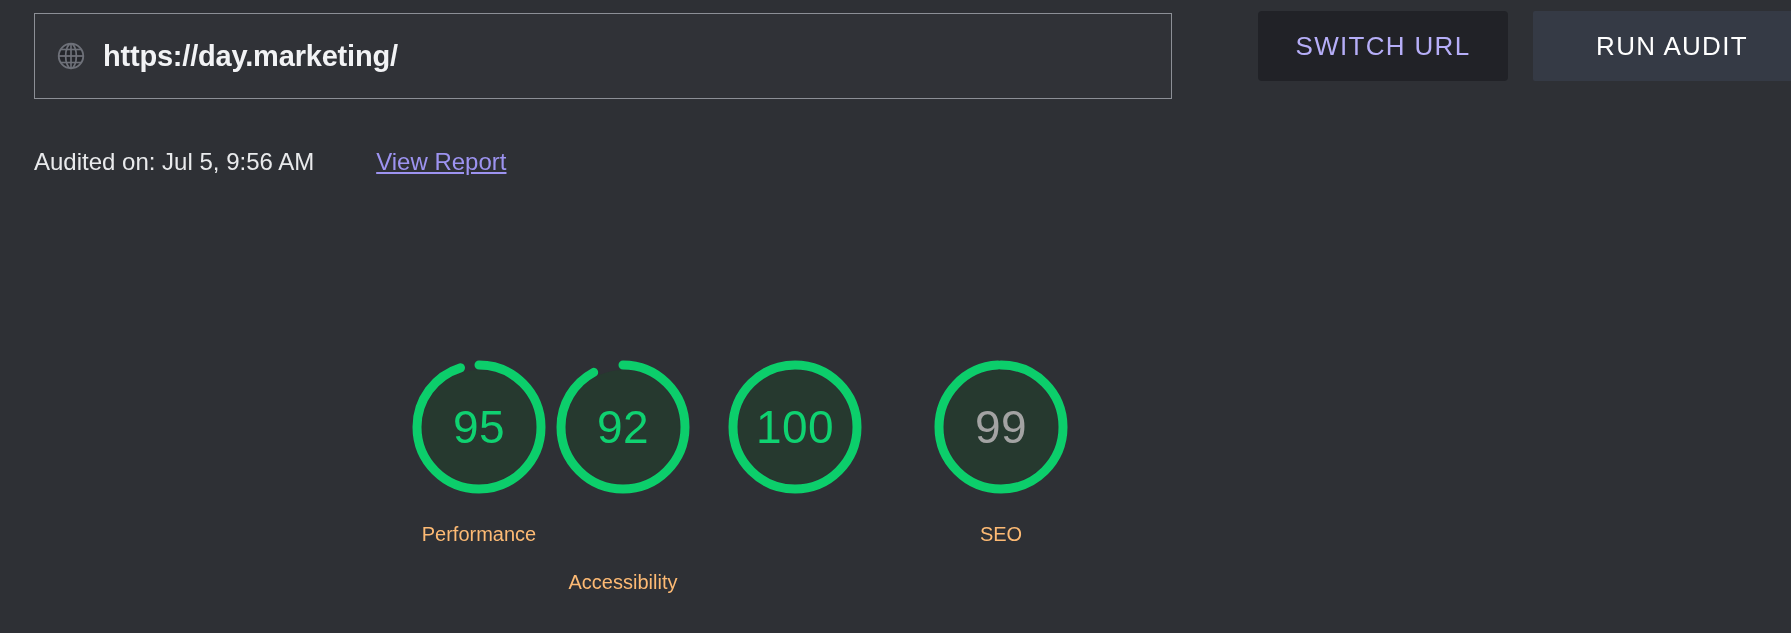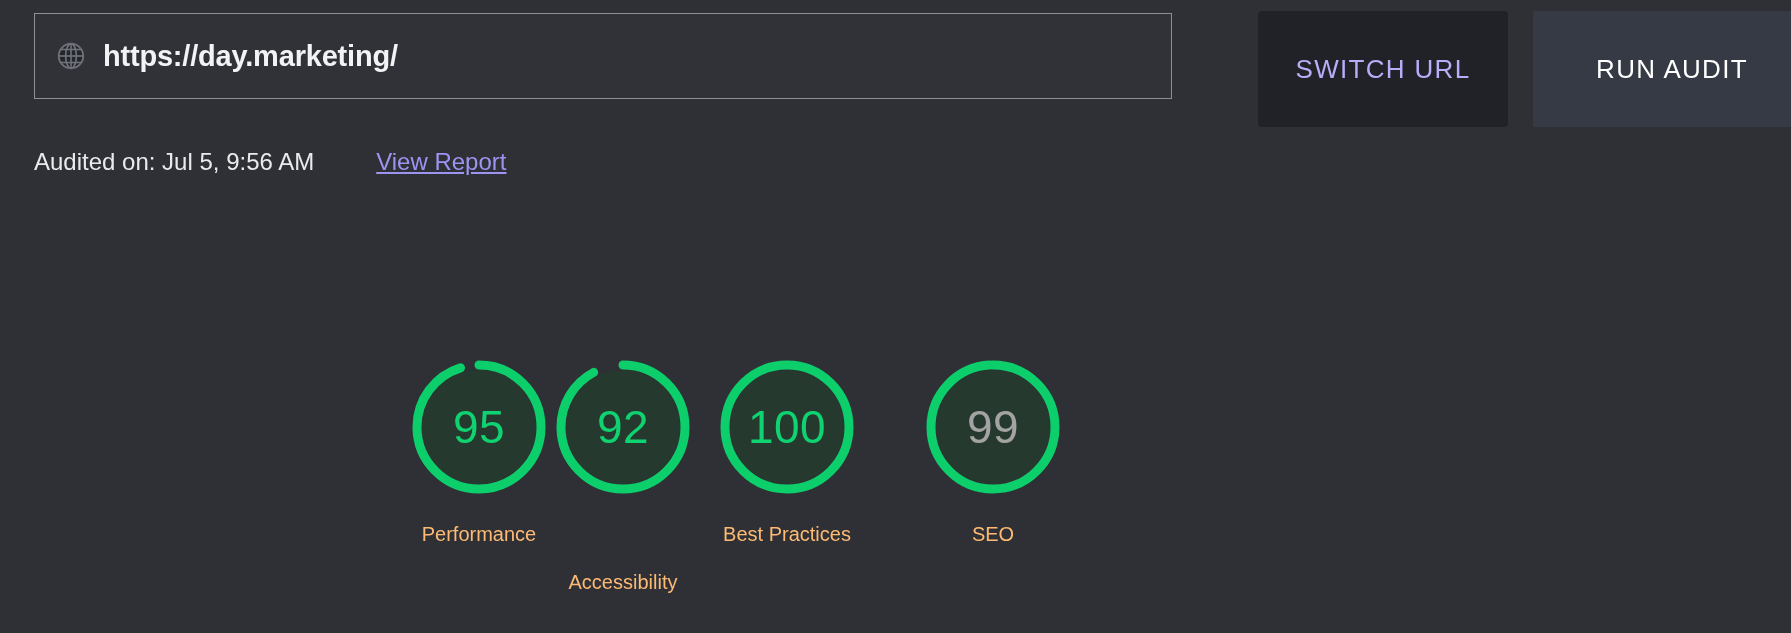--- a/index.html
+++ b/index.html
@@ -49,21 +49,21 @@
     font-size: 29px;
     font-weight: bold;
     color: #f2f3f5;
     letter-spacing: -0.2px;
     white-space: nowrap;
   }
 
   .btn {
     position: absolute;
     top: 11px;
-    height: 116px;
+    height: 70px;
     box-sizing: border-box;
     display: flex;
     align-items: center;
     justify-content: center;
     font-size: 26px;
     letter-spacing: 1.3px;
     border: none;
     cursor: pointer;
     font-family: "Liberation Sans", sans-serif;
   }
@@ -197,29 +197,28 @@
     <div class="gauge-cell" style=" gap: 48px;">
       <div class="gauge-wrap">
         <svg class="gauge-svg" viewBox="0 0 144 144">
           <circle cx="72" cy="72" r="57" fill="#26392f"></circle>
           <circle cx="72" cy="72" r="62" fill="none" stroke="#0cce6b" stroke-width="9" stroke-linecap="round" stroke-dasharray="358.3928899215236 31.16459912361073"></circle>
         </svg>
         <div class="gauge-value" style="color: rgb(15, 210, 113);">92</div>
       </div>
       <div class="gauge-label">Accessibility</div>
     </div>
-    <div class="gauge-cell" style="margin-left: 20px;">
+    <div class="gauge-cell" style="margin-left: 28px; gap: 44px;">
       <div class="gauge-wrap">
         <svg class="gauge-svg" viewBox="0 0 144 144">
           <circle cx="72" cy="72" r="57" fill="#26392f"></circle>
           <circle cx="72" cy="72" r="62" fill="none" stroke="#0cce6b" stroke-width="9" stroke-linecap="round" stroke-dasharray="389.55748904513433 0"></circle>
         </svg>
         <div class="gauge-value" style="color: rgb(15, 210, 113);">100</div>
       </div>
-      <div class="gauge-label">Best Practices</div>
     </div>
     <div class="gauge-cell" style="margin-left: 62px;">
       <div class="gauge-wrap">
         <svg class="gauge-svg" viewBox="0 0 144 144">
           <circle cx="72" cy="72" r="57" fill="#26392f"></circle>
           <circle cx="72" cy="72" r="62" fill="none" stroke="#0cce6b" stroke-width="9" stroke-linecap="round" stroke-dasharray="385.66191415468296 3.8955748904513468"></circle>
         </svg>
         <div class="gauge-value" style="color: #a3a3a3;">99</div>
       </div>
       <div class="gauge-label">SEO</div>

